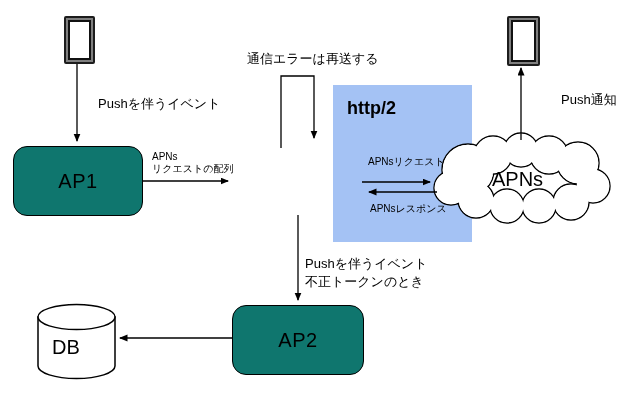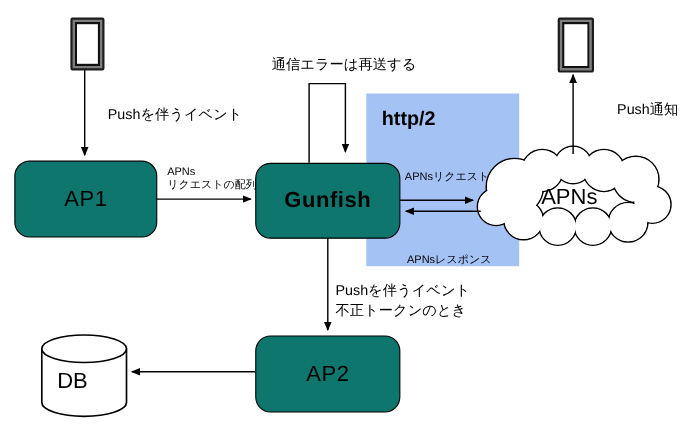--- a/index.html
+++ b/index.html
@@ -17,21 +17,21 @@
   .node-gunfish{left:232px;top:148px;width:130px;height:67px;font-weight:bold;}
   .node-ap2{left:232px;top:305px;width:130px;height:68px;}
   .lbl{position:absolute;z-index:3;white-space:nowrap;line-height:1.25;}
   .lbl-md{font-size:13px;}
   .lbl-sm{font-size:10px;line-height:12px;}
   .lbl-push-event{left:98px;top:96px;}
   .lbl-req-array{left:152px;top:151px;}
   .lbl-retry{left:230px;top:51px;margin-left:17px;}
   .lbl-http2{left:347px;top:97px;font-size:18px;font-weight:bold;}
   .lbl-apns-req{left:368px;top:156px;}
-  .lbl-apns-res{left:370px;top:203px;margin-top:28px;}
+  .lbl-apns-res{left:370px;top:203px;}
   .lbl-push-notice{left:561px;top:92px;}
   .lbl-invalid{left:305px;top:255px;line-height:18px;}
   .lbl-del-token{left:122px;top:313px;}
   .lbl-apns-cloud{left:492px;top:167px;font-size:20px;z-index:3;}
   .lbl-db{left:52px;top:335px;font-size:20px;z-index:3;width:52px;text-align:left;}
   .phone{position:absolute;z-index:3;border:2px solid #1c1c1c;border-radius:2px;}
   .phone-screen{position:absolute;left:2px;top:2px;right:2px;bottom:2px;background:#fff;border:2px solid #111;}
   .phone-left{left:64px;top:16px;width:27px;height:44px;}
   .phone-right{left:507px;top:16px;width:29px;height:46px;}
 </style>
@@ -96,23 +96,20 @@
   <div class="phone phone-left" style="background-color: rgb(127, 127, 127);">
     <div class="phone-screen"></div>
   </div>
   <div class="phone phone-right" style="background-color: rgb(127, 127, 127);">
     <div class="phone-screen"></div>
   </div>
 
   <div class="node node-ap1">
     <span>AP1</span>
   </div>
-  <div class="node node-gunfish">
-    <span>Gunfish</span>
-  </div>
   <div class="node node-ap2">
     <span>AP2</span>
   </div>
 
   <div class="lbl lbl-apns-cloud">APNs</div>
   <div class="lbl lbl-db">DB</div>
 
   <div class="lbl lbl-md lbl-push-event">Pushを伴うイベント</div>
   <div class="lbl lbl-sm lbl-req-array">
     <div>APNs</div>

